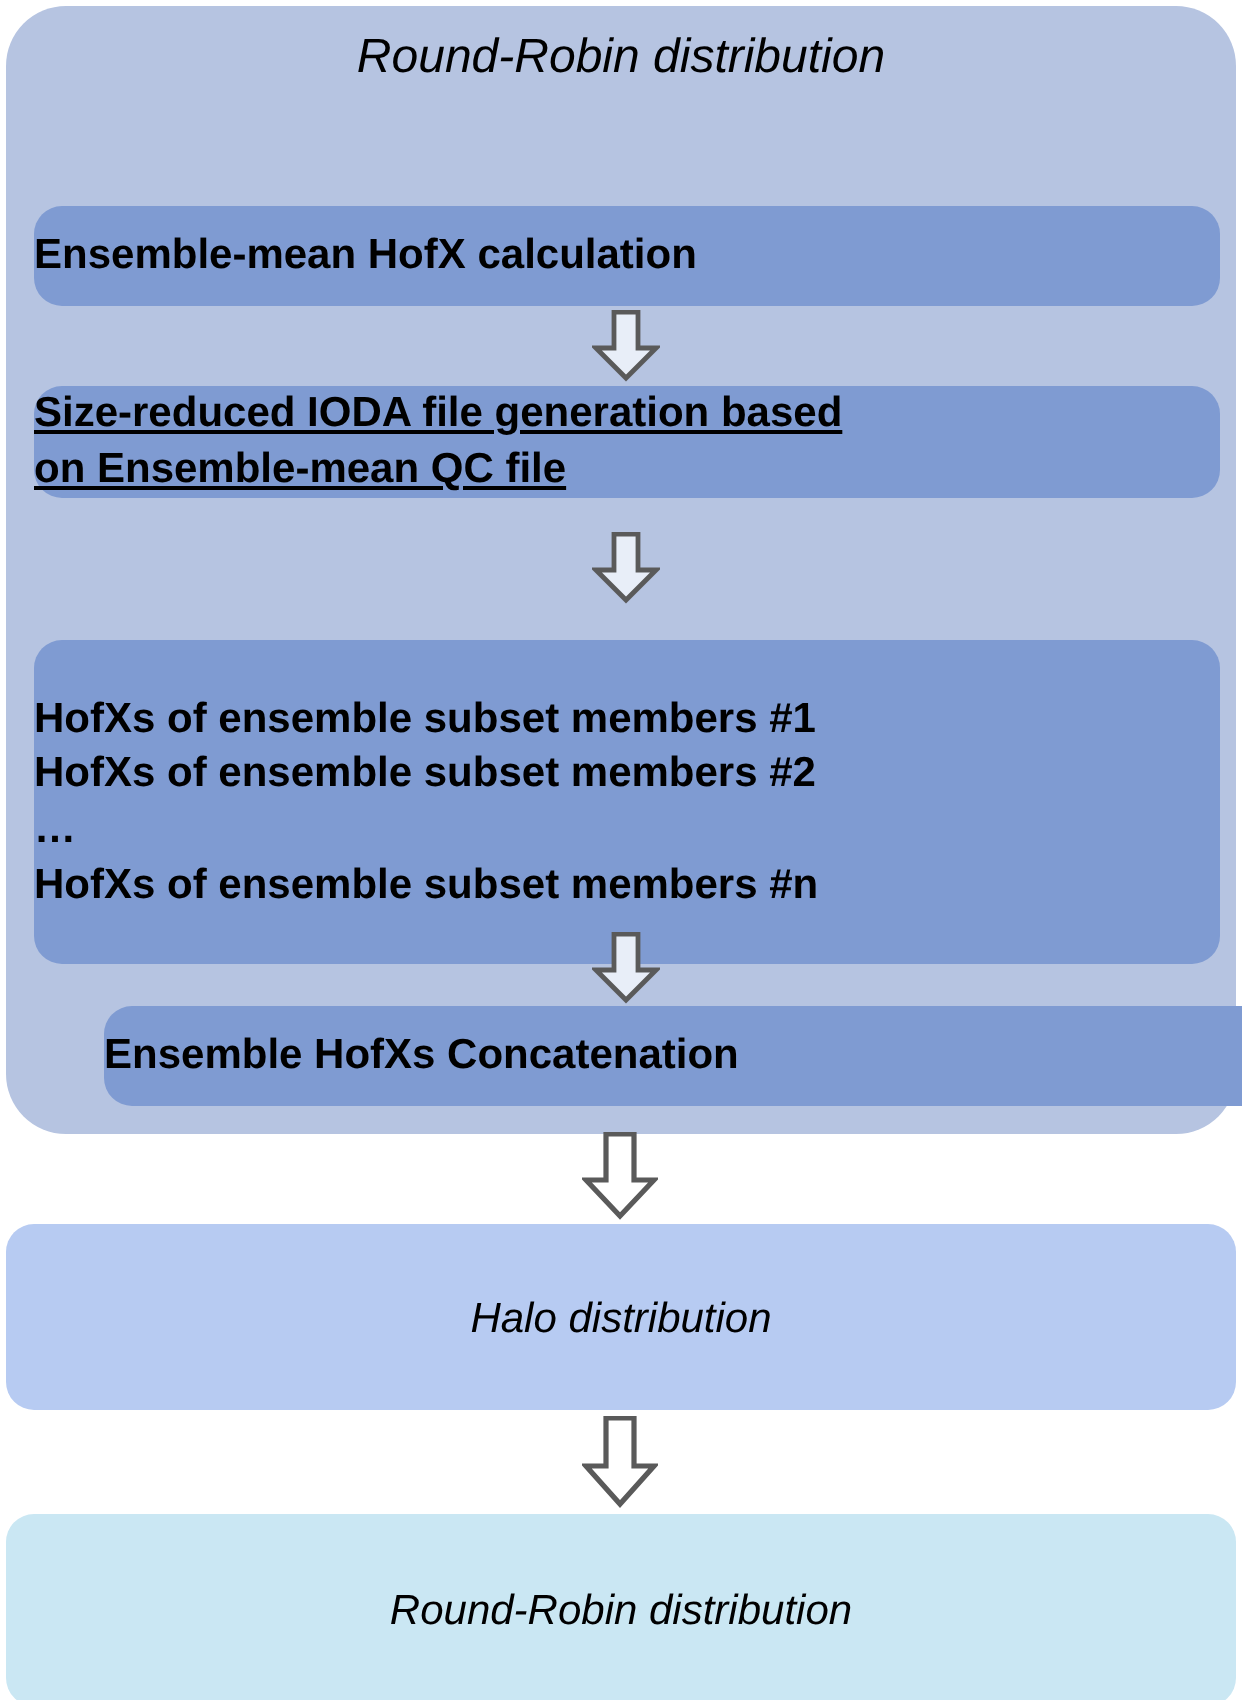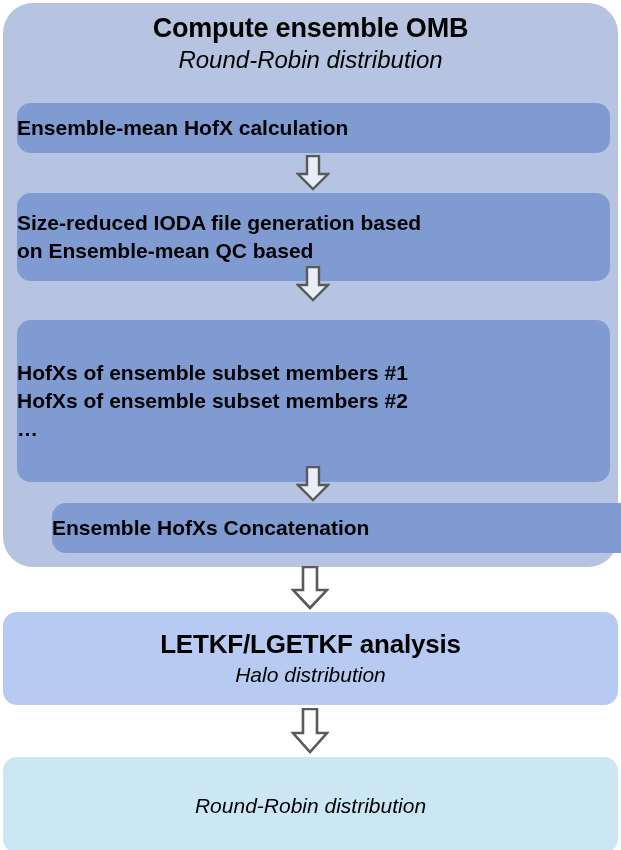--- a/index.html
+++ b/index.html
@@ -85,21 +85,21 @@
     display: block;
     font-size: 21px;
     font-weight: bold;
     color: #000000;
     text-align: center;
     line-height: 1.32;
     letter-spacing: 2px;
   }
 
   #box-hofx-mean  { top: 100px;  height: 50px;  }
-  #box-ioda       { top: 190px;  height: 88px;  }
+  #box-ioda       { top: 190px;  height: 56px; text-decoration: underline;  }
   #box-subsets    { top: 300px;  height: 162px; margin-top: 17px; }
   #box-concat     { top: 500px;  height: 50px; margin-left: 35px;  }
 
   
   .stage-box {
     position: absolute;
     left: 3px;
     width: 615px;
     border-radius: 14px;
     box-sizing: border-box;
@@ -135,70 +135,69 @@
   #arrow-5 { left: 291px; top: 708px; height: 46px; width: 38px; }
 </style>
 </head>
 <body>
 
 <div id="diagram">
 
   <div class="outer-stage">
 
     <div class="stage-heading">
-      <span class="stage-title">Compute ensemble OMB</span>
       <span class="stage-subtitle">Round-Robin distribution</span>
     </div>
 
     <div class="step-box" id="box-hofx-mean">
       <span class="step-line">Ensemble-mean  HofX calculation</span>
     </div>
 
     <div class="arrow" id="arrow-1">
       <svg viewBox="0 0 34 36" preserveAspectRatio="none">
         <polygon points="11,1 23,1 23,19 32,19 17,34 2,19 11,19" fill="#e8eef8" stroke="#5a5a5a" stroke-width="2.4" stroke-linejoin="miter"></polygon>
       </svg>
     </div>
 
     <div class="step-box" id="box-ioda">
       <span class="step-line">Size-reduced  IODA file generation based</span>
-      <span class="step-line">on Ensemble-mean  QC based</span>
+      <span class="step-line">on Ensemble-mean  QC file</span>
     </div>
 
     <div class="arrow" id="arrow-2">
       <svg viewBox="0 0 34 36" preserveAspectRatio="none">
         <polygon points="11,1 23,1 23,19 32,19 17,34 2,19 11,19" fill="#e8eef8" stroke="#5a5a5a" stroke-width="2.4" stroke-linejoin="miter"></polygon>
       </svg>
     </div>
 
     <div class="step-box" id="box-subsets">
       <span class="step-line">HofXs of ensemble  subset members #1</span>
       <span class="step-line">HofXs of ensemble  subset members #2</span>
       <span class="step-ellipsis">…</span>
+      <span class="step-line">HofXs of ensemble  subset members #n</span>
     </div>
 
     <div class="arrow" id="arrow-3">
       <svg viewBox="0 0 34 36" preserveAspectRatio="none">
         <polygon points="11,1 23,1 23,19 32,19 17,34 2,19 11,19" fill="#e8eef8" stroke="#5a5a5a" stroke-width="2.4" stroke-linejoin="miter"></polygon>
       </svg>
     </div>
 
     <div class="step-box" id="box-concat">
       <span class="step-line">Ensemble HofXs Concatenation</span>
     </div>
   </div>
 
   <div class="arrow" id="arrow-4">
     <svg viewBox="0 0 38 44" preserveAspectRatio="none">
       <polygon points="12,1 26,1 26,24 36,24 19,42 2,24 12,24" fill="#ffffff" stroke="#5a5a5a" stroke-width="2.6" stroke-linejoin="miter"></polygon>
     </svg>
   </div>
 
   <div class="stage-box" id="box-letkf">
-    <span class="stage-title">LETKF/LGETKF analysis</span>
     <span class="stage-subtitle">Halo distribution</span>
   </div>
 
   <div class="arrow" id="arrow-5">
     <svg viewBox="0 0 38 46" preserveAspectRatio="none">
       <polygon points="12,1 26,1 26,25 36,25 19,44 2,25 12,25" fill="#ffffff" stroke="#5a5a5a" stroke-width="2.6" stroke-linejoin="miter"></polygon>
     </svg>
   </div>
 
   <div class="stage-box" id="box-oma">

